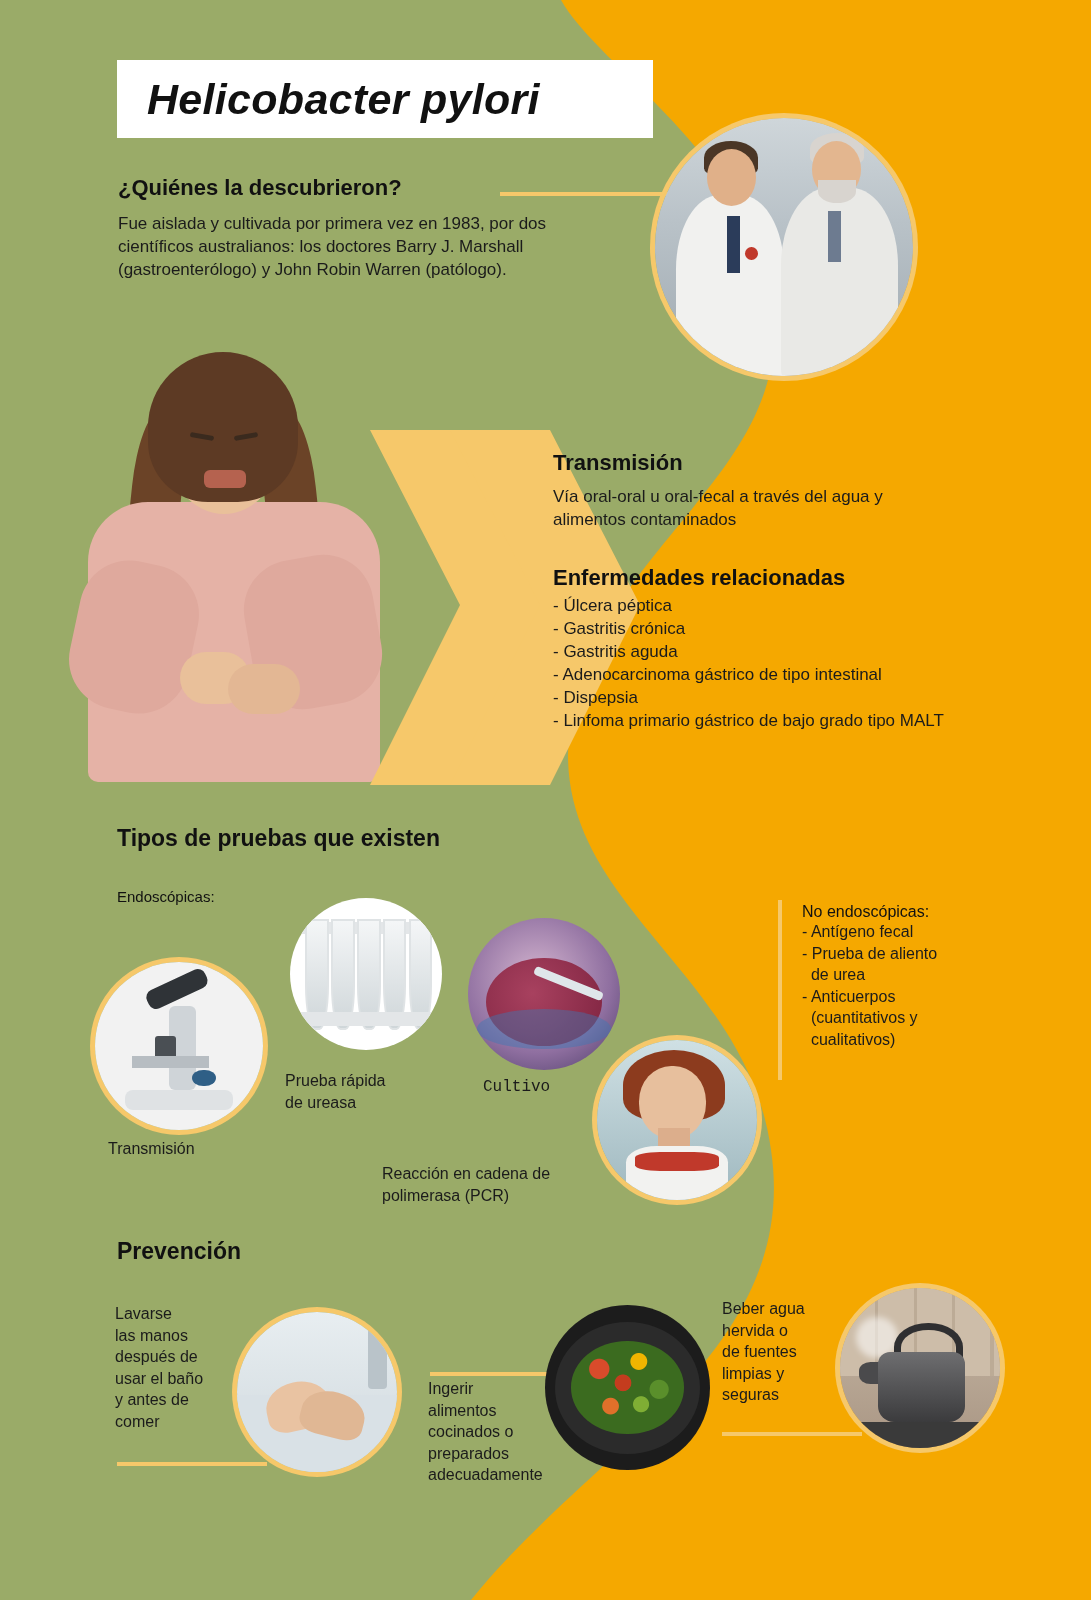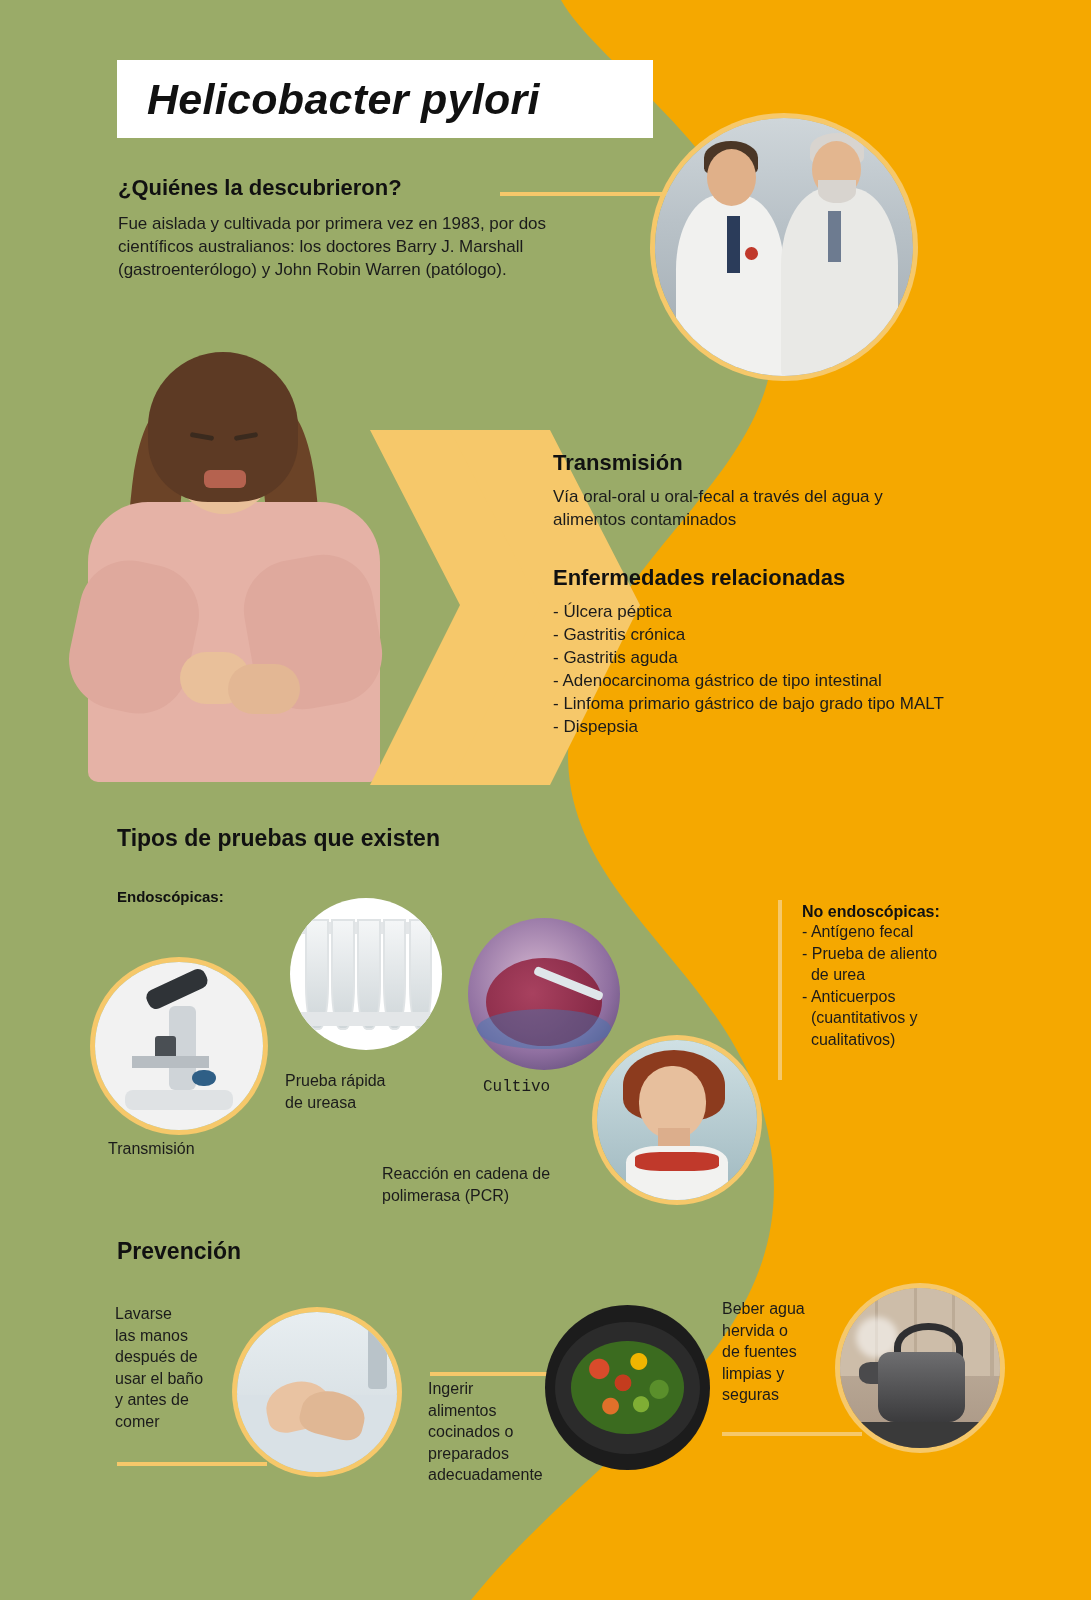--- a/index.html
+++ b/index.html
@@ -25,21 +25,21 @@
     background:#ffffff;display:flex;align-items:center;
   }
   #title-box .t{
     font-style:italic;font-weight:bold;font-size:43px;color:#111;
     padding-left:30px;letter-spacing:0.3px;
   }
   
   .h2{font-weight:bold;font-size:22px;color:#111;}
   .body{font-size:17px;color:#1b1b1b;line-height:1.35;}
   .small{font-size:16px;color:#1b1b1b;line-height:1.35;}
-  .bold-small{font-weight:bold;font-size:15px;color:#111;}
+  .bold-small{font-weight:normal;font-size:15px;color:#111;}
   
   .circ{border-radius:50%;overflow:hidden;position:absolute;}
   .circ.ring{box-shadow:0 0 0 5px #f6c86a;}
   
   .line{position:absolute;background:#f6c86a;height:4px;}
   .vline{position:absolute;background:#f6c86a;width:4px;}
   
   .chev{position:absolute;}
   
   .ph{width:100%;height:100%;position:relative;}
@@ -174,27 +174,27 @@
   <path d="M10,0 L110,0 L200,175 L110,355 L10,355 L100,175 Z" fill="#f6c86a"></path>
 </svg>
 
 <div style="position:absolute;left:553px;top:450px;width:450px;">
   <div class="h2">Transmisión</div>
   <div class="body" style="margin-top:10px;width:400px;">Vía oral-oral u oral-fecal a través del agua y alimentos contaminados</div>
 </div>
 
 <div style="position:absolute;left:553px;top:565px;width:500px;">
   <div class="h2">Enfermedades relacionadas</div>
-  <div style="margin-top:10px;">
+  <div style="margin-top:4px;">
     <div class="body">- Úlcera péptica</div>
     <div class="body">- Gastritis crónica</div>
     <div class="body">- Gastritis aguda</div>
     <div class="body">- Adenocarcinoma gástrico de tipo intestinal</div>
+    <div class="body">- Dispepsia</div>
     <div class="body">- Linfoma primario gástrico de bajo grado tipo MALT</div>
-    <div class="body">- Dispepsia</div>
   </div>
 </div>
 
 <div style="position:absolute;left:117px;top:825px;">
   <div class="h2" style="font-size:23px;">Tipos de pruebas que existen</div>
 </div>
 <div style="position:absolute;left:117px;top:888px;">
   <div class="bold-small">Endoscópicas:</div>
 </div>
 

